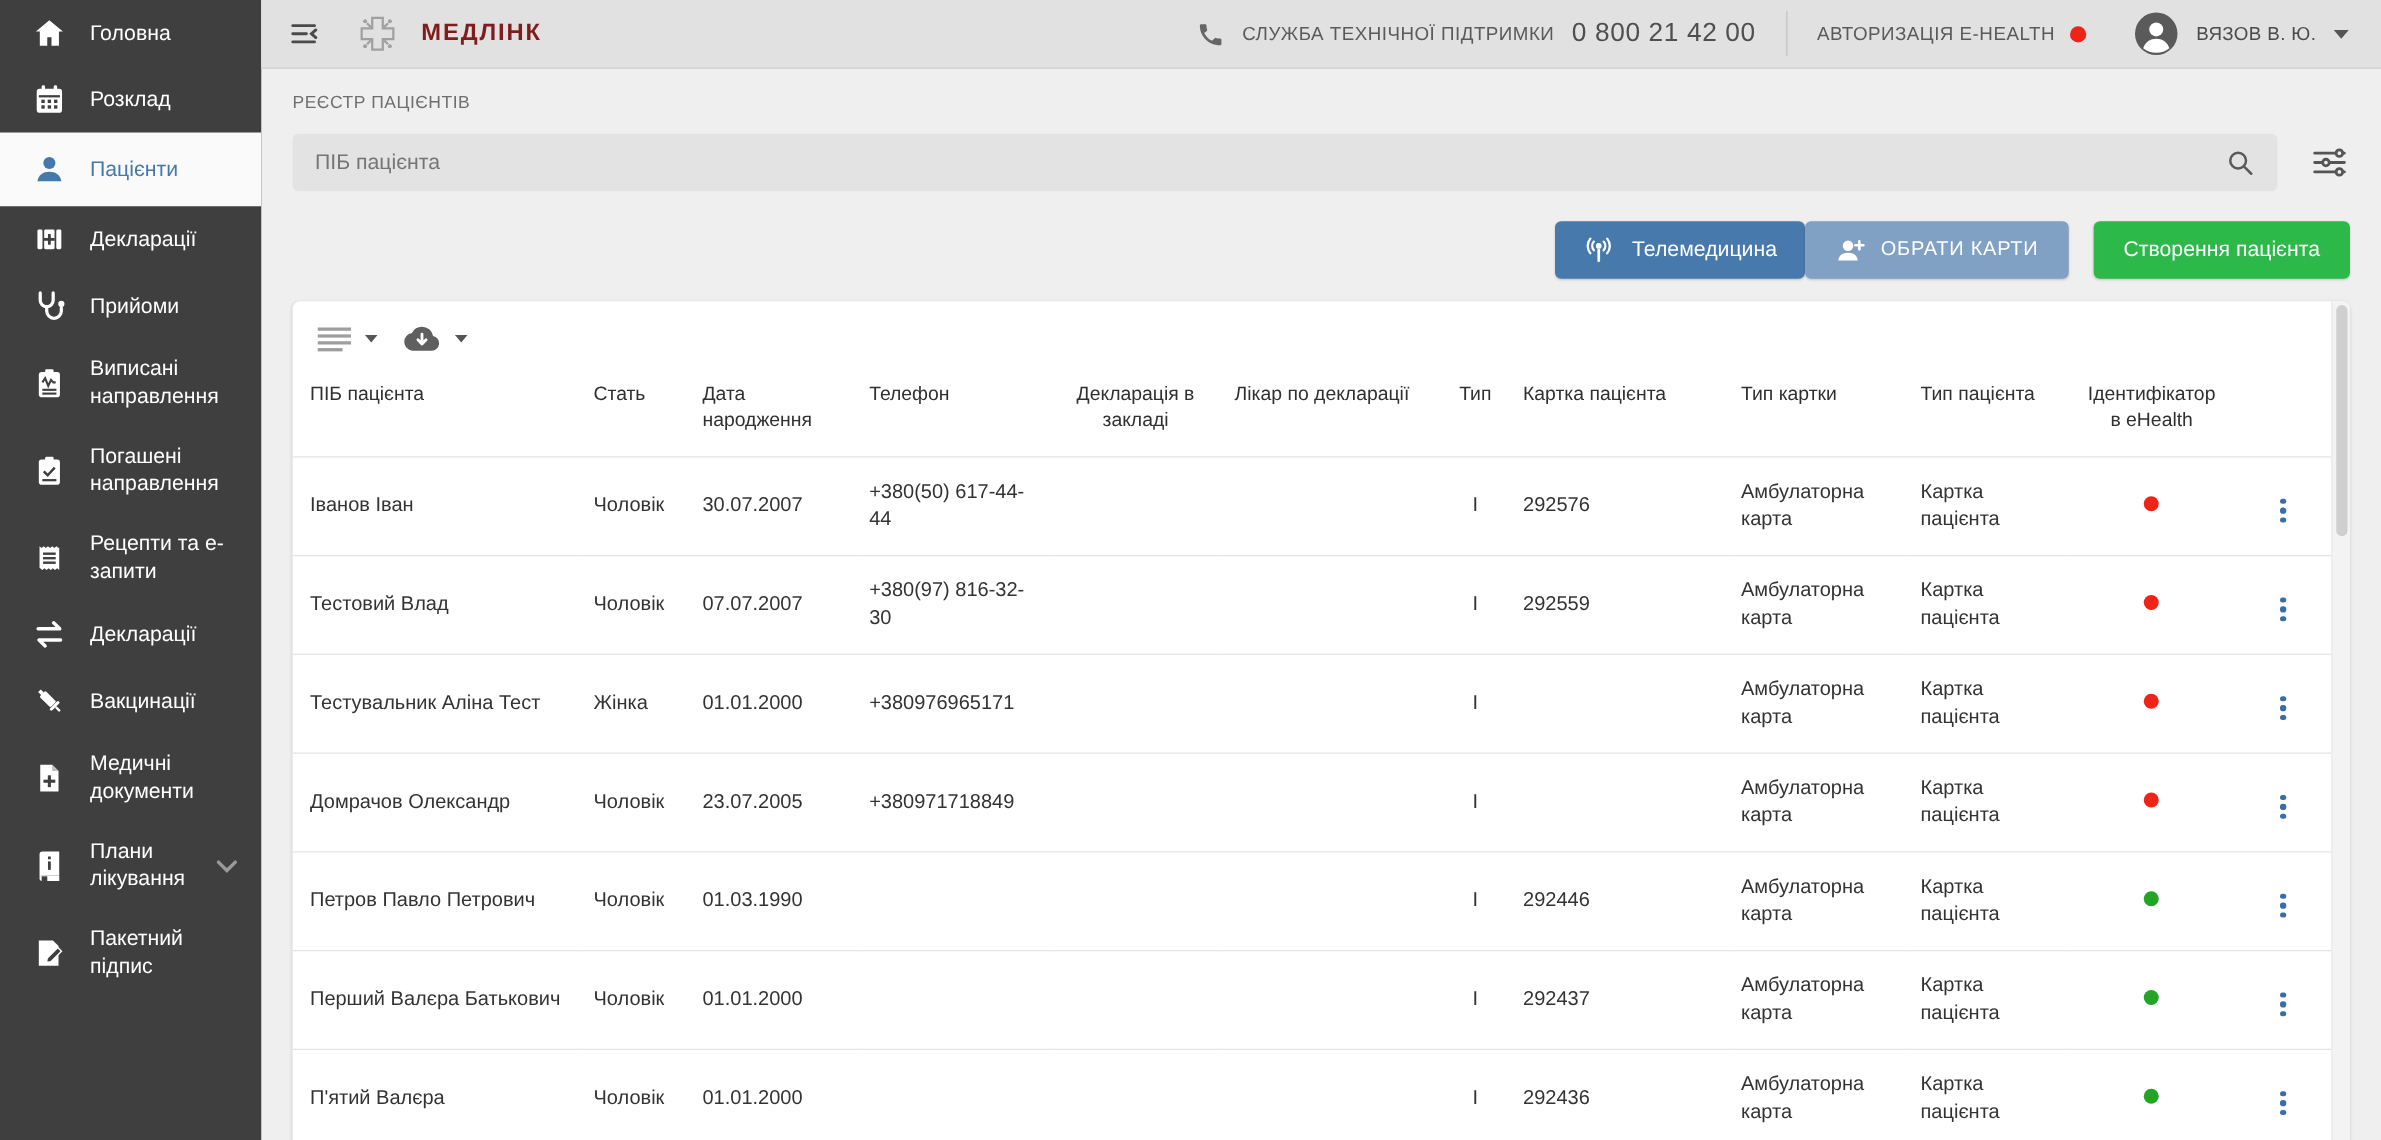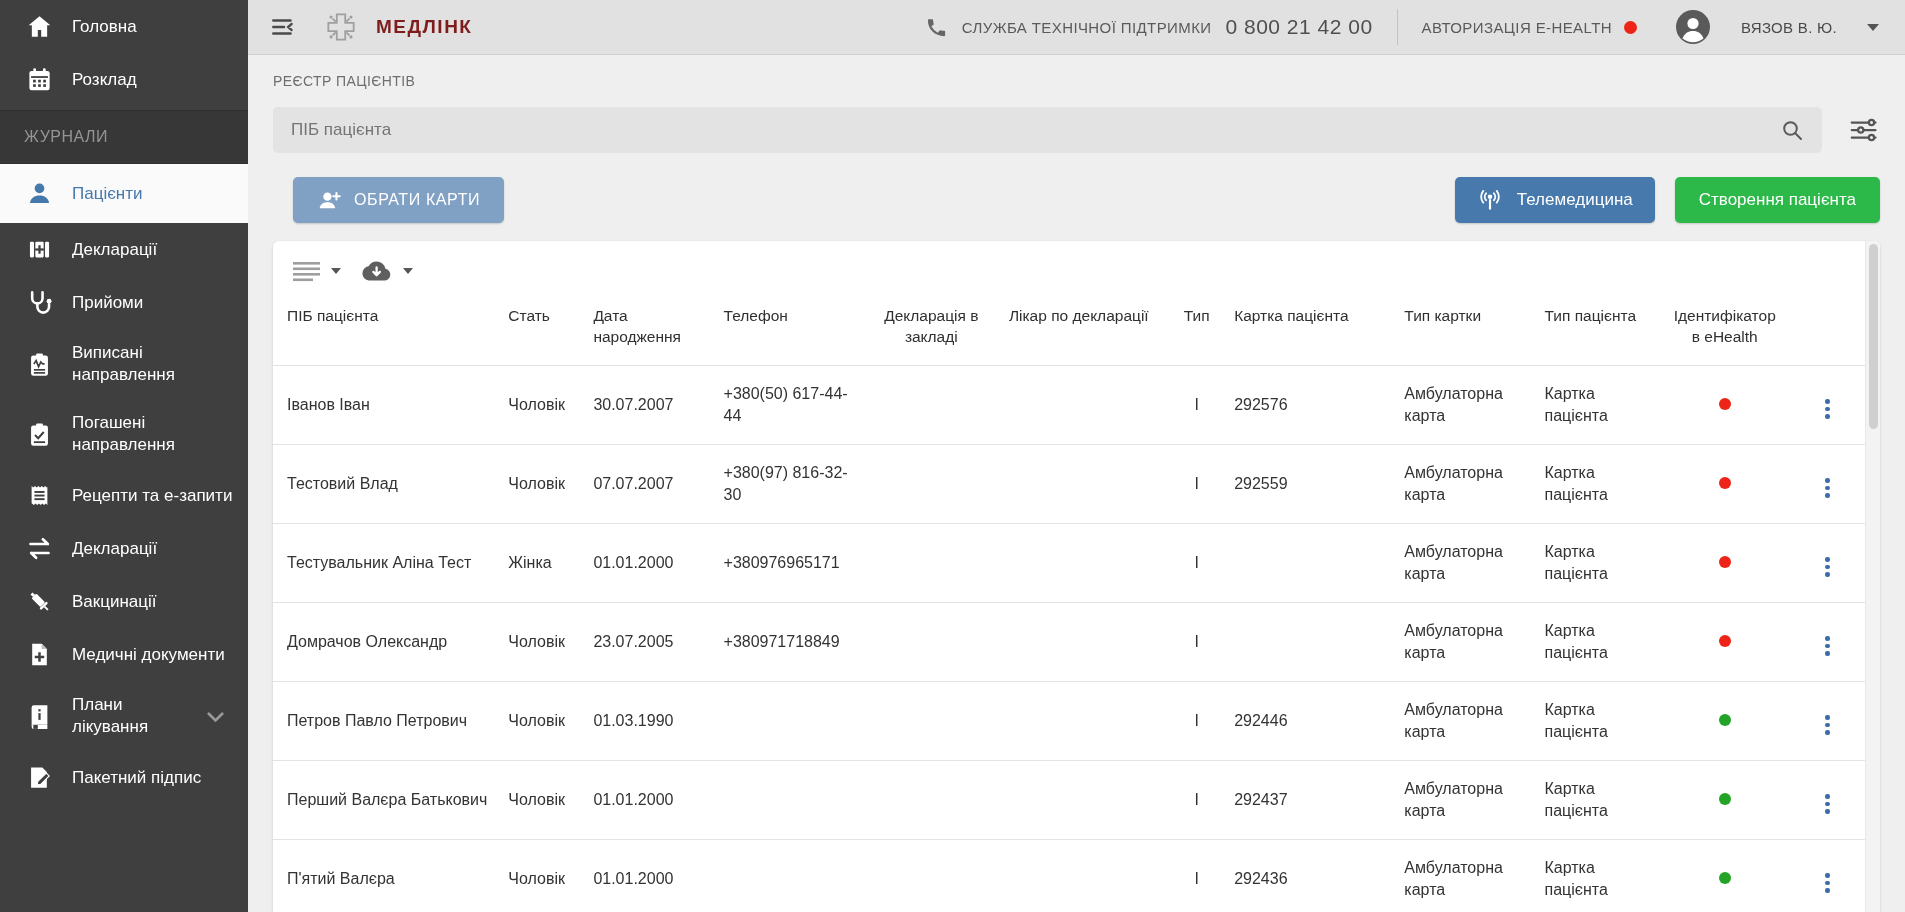--- a/index.html
+++ b/index.html
@@ -1,40 +1,40 @@
 <!DOCTYPE html>
 <html><head>
 <meta charset="utf-8">
 <style>
   * { margin:0; padding:0; box-sizing:border-box; }
   html,body { width:1905px; height:912px; overflow:hidden; }
   body { font-family:"Liberation Sans", sans-serif; background:#efefef; }
   .app { display:flex; width:1905px; height:912px; }
 
   
-  .sidebar { width:248px; flex:none; background:#3f3f3f; color:#fff; overflow:hidden; display:flex; flex-direction:column; }
+  .sidebar { width:209px; flex:none; background:#3f3f3f; color:#fff; overflow:hidden; display:flex; flex-direction:column; }
   .side-item { display:flex; align-items:center; gap:18px; padding:13px 10px 13px 24px; font-size:17px; line-height:22px; cursor:pointer; position:relative; }
   .side-item .ic { width:30px; flex:none; display:flex; justify-content:center; align-items:center; }
   .side-item svg { width:27px; height:27px; }
   .side-item.active { background:#fafafa; color:#4579ac; padding-top:16px; padding-bottom:16px; }
   .side-section { background:#373737; border-top:1px solid #303030; border-bottom:1px solid #303030; color:#949494; font-size:16px; letter-spacing:.5px; padding:17px 24px; margin-top:4px; }
   .side-item .chev { margin-left:auto; margin-right:8px; }
 
   
   .main { flex:1; display:flex; flex-direction:column; min-width:0; }
   .topbar { height:55px; flex:none; background:#e1e1e1; border-bottom:1px solid #cfcfcf; display:flex; align-items:center; padding:0 26px 0 22px; }
   .logo-wrap { display:flex; align-items:center; gap:16px; margin-left:26px; }
   .logo-text { font-size:19px; font-weight:bold; letter-spacing:1.5px; color:#7f1d1d; }
   .top-right { margin-left:auto; display:flex; align-items:center; }
   .support-label { font-size:15px; color:#5a5a5a; letter-spacing:.4px; margin-left:14px; }
   .support-phone { font-size:21px; font-weight:normal; color:#4f4f4f; letter-spacing:.5px; margin-left:14px; }
   .v-div { width:1px; height:36px; background:#c2c2c2; margin:0 24px; }
   .ehealth-label { font-size:15px; color:#5a5a5a; letter-spacing:.4px; }
   .dot { display:inline-block; width:13px; height:13px; border-radius:50%; margin-left:12px; }
-  .user-wrap { display:flex; align-items:center; gap:30px; margin-left:38px; cursor:pointer; }
+  .user-wrap { display:flex; align-items:center; gap:14px; margin-left:38px; cursor:pointer; }
   .user-name { font-size:15px; color:#4a4a4a; letter-spacing:.3px; }
   .caret { width:0; height:0; border-left:6px solid transparent; border-right:6px solid transparent; border-top:7px solid #555; }
 
   
   .content { flex:1; display:flex; flex-direction:column; padding:14px 25px 0 25px; min-height:0; }
   .breadcrumb { font-size:14px; color:#6e6e6e; letter-spacing:.4px; margin:4px 0 18px 0; }
   .search-row { display:flex; align-items:center; margin-bottom:24px; }
   .search-bar { flex:1; height:46px; background:#e3e3e3; border-radius:5px; display:flex; align-items:center; padding:0 18px; }
   .search-bar input { flex:1; border:none; outline:none; background:transparent; font-size:17px; color:#555; font-family:"Liberation Sans", sans-serif; }
   .search-bar input::placeholder { color:#757575; }
@@ -94,21 +94,20 @@
               <rect x="6.3" y="16.2" width="2.4" height="2.4"></rect>
               <rect x="10.8" y="16.2" width="2.4" height="2.4"></rect>
               <rect x="15.3" y="16.2" width="2.4" height="2.4"></rect>
             </g>
           </svg>
       </span>
       <span>Розклад</span>
     </div>
 
 
-    <div class="side-section">ЖУРНАЛИ</div>
 
     <div class="side-item active">
       <span class="ic">
         <svg viewBox="0 0 24 24" fill="#4579ac">
             <circle cx="12" cy="7.5" r="4.3"></circle>
             <path d="M3.5 20.5c.6-4.5 4-6.8 8.5-6.8s7.9 2.3 8.5 6.8z"></path>
           </svg>
       </span>
       <span>Пацієнти</span>
     </div>
@@ -311,42 +310,42 @@
           <svg width="30" height="30" viewBox="0 0 24 24" fill="none" stroke="#555" stroke-width="1.8" stroke-linecap="round">
               <path d="M3 6h13.5M21.5 6H22M3 12h5M12.5 12H22M3 18h13.5M21.5 18H22"></path>
               <circle cx="18.8" cy="6" r="2.1"></circle>
               <circle cx="10.2" cy="12" r="2.1"></circle>
               <circle cx="18.8" cy="18" r="2.1"></circle>
             </svg>
         </span>
       </div>
 
       <div class="actions-row">
-        <button class="btn btn-select" id="btn-select" style="background: rgb(128, 161, 195);">
-          <span style="display:flex;">
-            <svg width="25" height="25" viewBox="0 0 24 24" fill="#fff">
-                <circle cx="10" cy="8.3" r="4"></circle>
-                <path d="M2.5 19.5c.5-3.9 3.4-5.9 7.5-5.9s7 2 7.5 5.9z"></path>
-                <path d="M18.7 4.8v6.2M15.6 7.9h6.2" stroke="#fff" stroke-width="2" stroke-linecap="round"></path>
-              </svg>
-          </span>
-          <span>ОБРАТИ КАРТИ</span>
-        </button>
-
         <button class="btn btn-tele" id="btn-tele" style="background: rgb(71, 121, 173);">
           <span style="display:flex;">
             <svg width="26" height="26" viewBox="0 0 24 24">
                 <circle cx="12" cy="9" r="2.1" fill="#fff"></circle>
                 <rect x="11" y="11" width="2" height="10" rx="1" fill="#fff"></rect>
                 <g fill="none" stroke="#fff" stroke-width="1.7" stroke-linecap="round">
                   <path d="M8.4 12.2a4.8 4.8 0 0 1 0-6.4M15.6 5.8a4.8 4.8 0 0 1 0 6.4M5.8 14.4a8.4 8.4 0 0 1 0-10.8M18.2 3.6a8.4 8.4 0 0 1 0 10.8"></path>
                 </g>
               </svg>
           </span>
           <span>Телемедицина</span>
+        </button>
+
+        <button class="btn btn-select" id="btn-select" style="background: rgb(128, 161, 195);">
+          <span style="display:flex;">
+            <svg width="25" height="25" viewBox="0 0 24 24" fill="#fff">
+                <circle cx="10" cy="8.3" r="4"></circle>
+                <path d="M2.5 19.5c.5-3.9 3.4-5.9 7.5-5.9s7 2 7.5 5.9z"></path>
+                <path d="M18.7 4.8v6.2M15.6 7.9h6.2" stroke="#fff" stroke-width="2" stroke-linecap="round"></path>
+              </svg>
+          </span>
+          <span>ОБРАТИ КАРТИ</span>
         </button>
 
         <button class="btn btn-create" id="btn-create" style="background: rgb(45, 184, 74);">
           <span>Створення пацієнта</span>
         </button>
       </div>
 
       <div class="table-card">
         <div class="card-toolbar">
           <span class="lines-icon">

